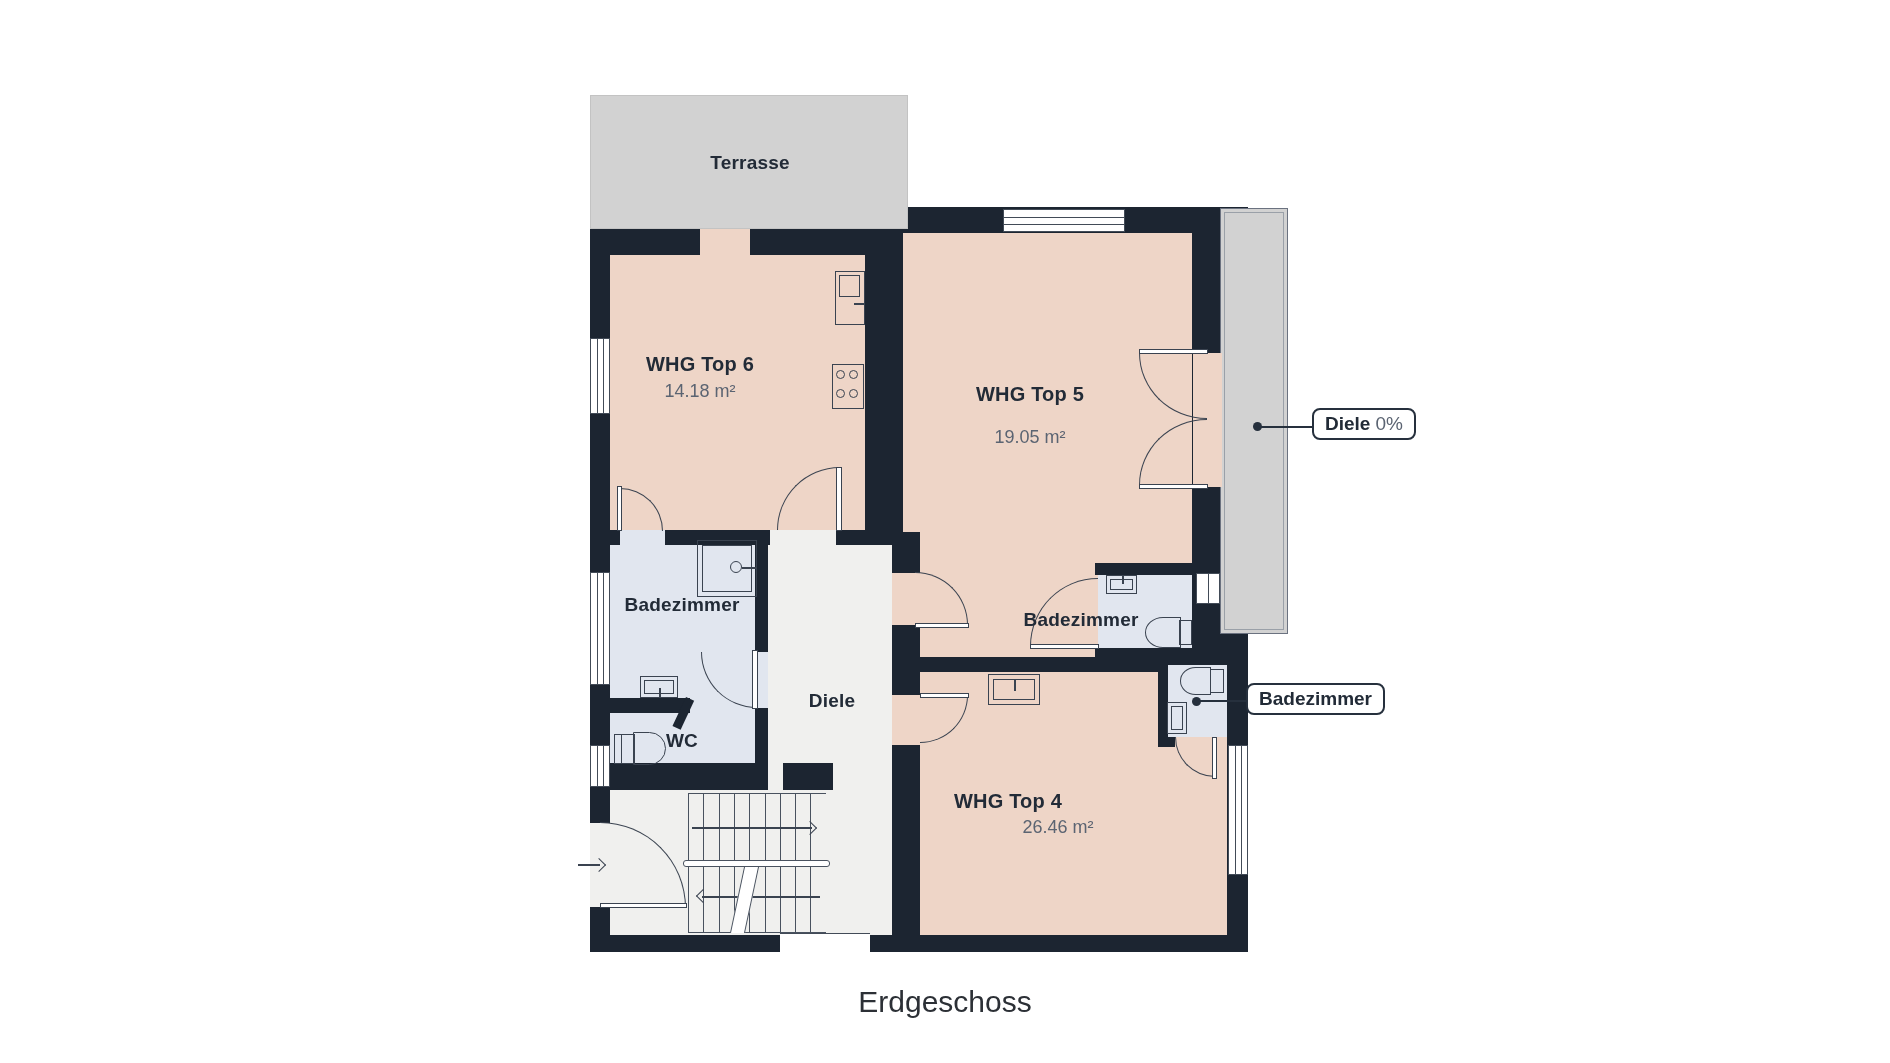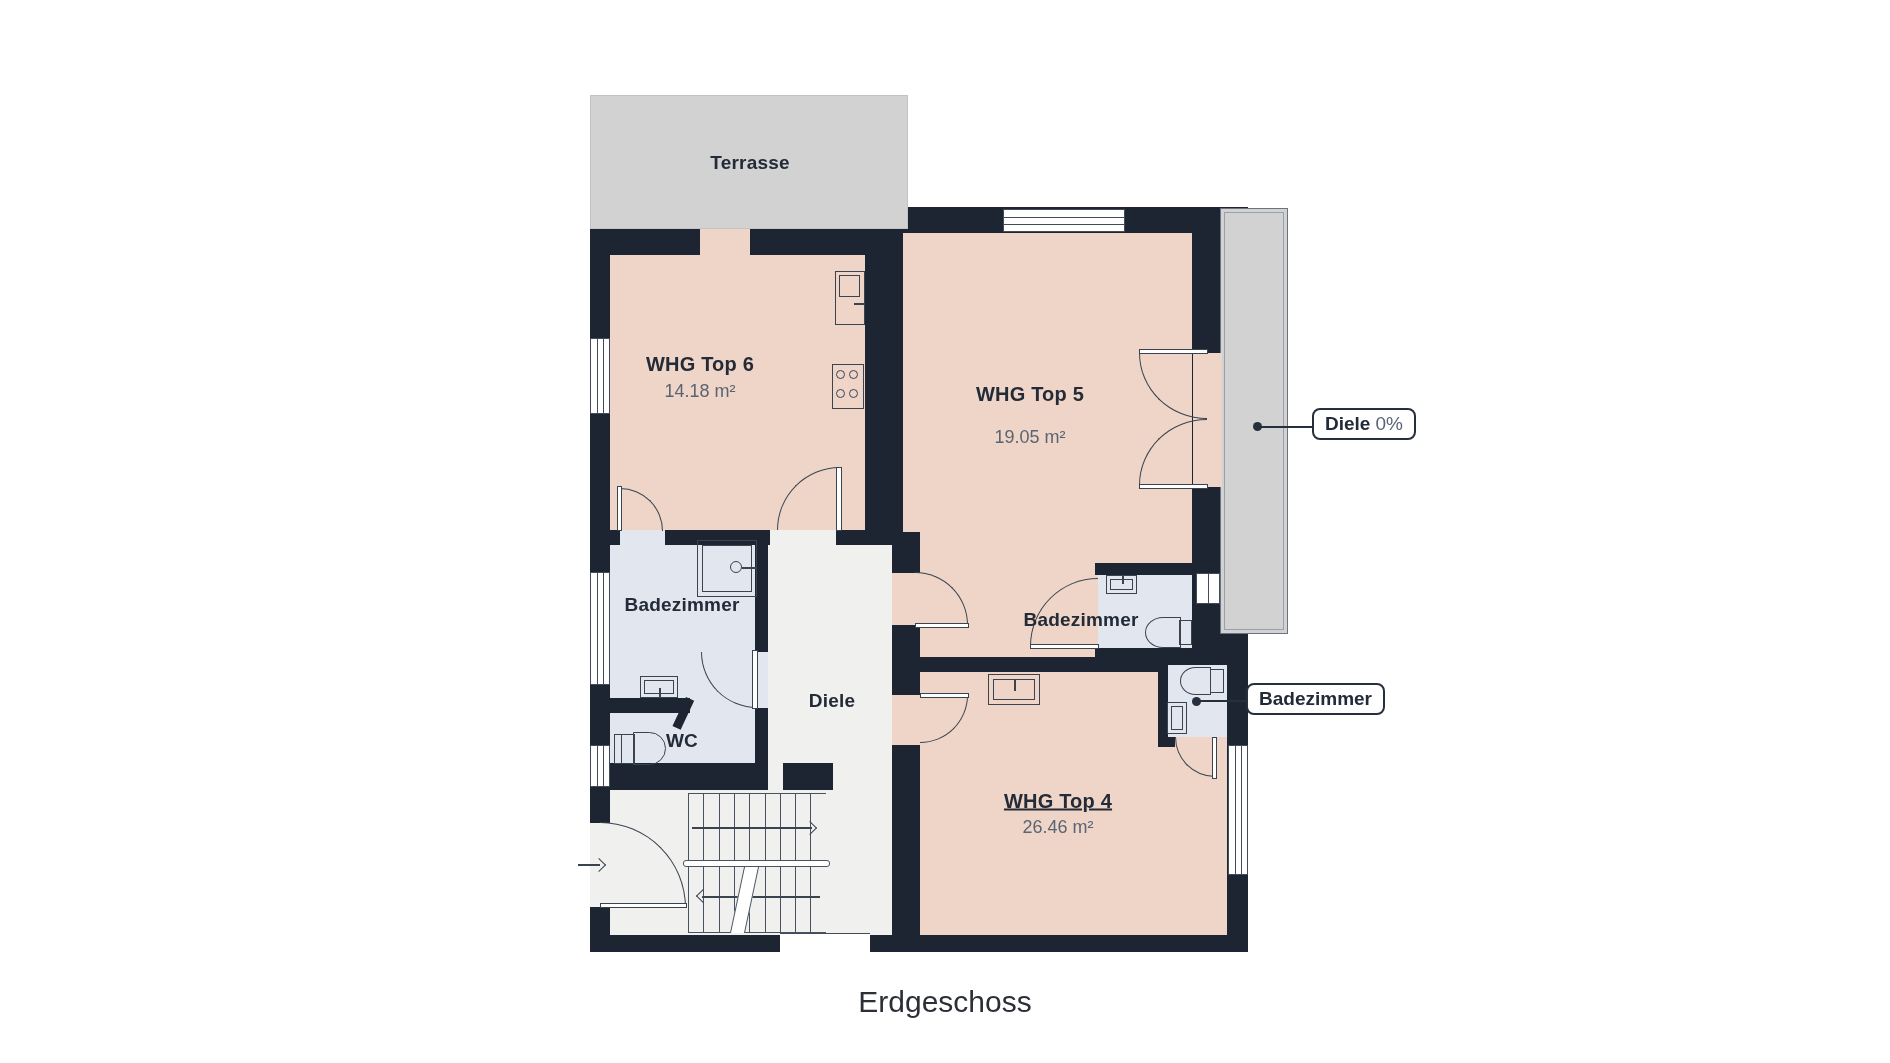--- a/index.html
+++ b/index.html
@@ -212,21 +212,21 @@
   <div class="leaf" style="left:600px;top:903px;width:87px;height:5px;"></div>
 
   <div class="rlabel" style="left:750px;top:163px;font-size:19px;">Terrasse</div>
 
   <div class="rlabel" style="left:700px;top:364px;">WHG Top 6</div>
   <div class="rarea" style="left:700px;top:391px;">14.18 m²</div>
 
   <div class="rlabel" style="left:1030px;top:394px;">WHG Top 5</div>
   <div class="rarea" style="left:1030px;top:437px;">19.05 m²</div>
 
-  <div class="rlabel" style="left:1058px;top:801px;text-decoration:underline;">WHG Top 4</div>
+  <div class="rlabel" style="left:1008px;top:801px;">WHG Top 4</div>
   <div class="rarea" style="left:1058px;top:827px;">26.46 m²</div>
 
   <div class="rlabel" style="left:682px;top:605px;font-size:19px;">Badezimmer</div>
   <div class="rlabel" style="left:682px;top:741px;font-size:19px;">WC</div>
   <div class="rlabel" style="left:832px;top:701px;font-size:19px;">Diele</div>
   <div class="rlabel" style="left:1081px;top:620px;font-size:19px;">Badezimmer</div>
 
   <div class="dot" style="left:1253px;top:422px;"></div>
   <div class="leader" style="left:1261px;top:426px;width:52px;"></div>
   <div class="callout" style="left:1312px;top:408px;">

